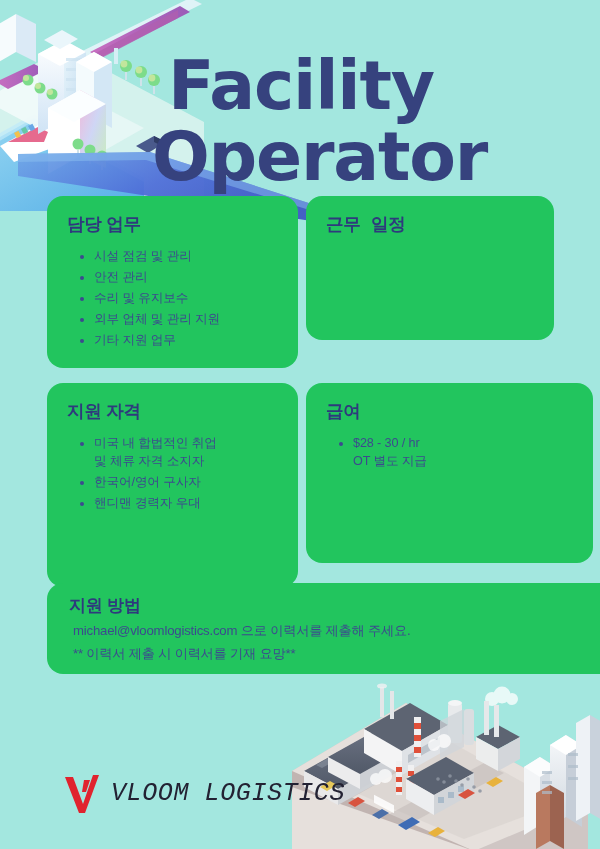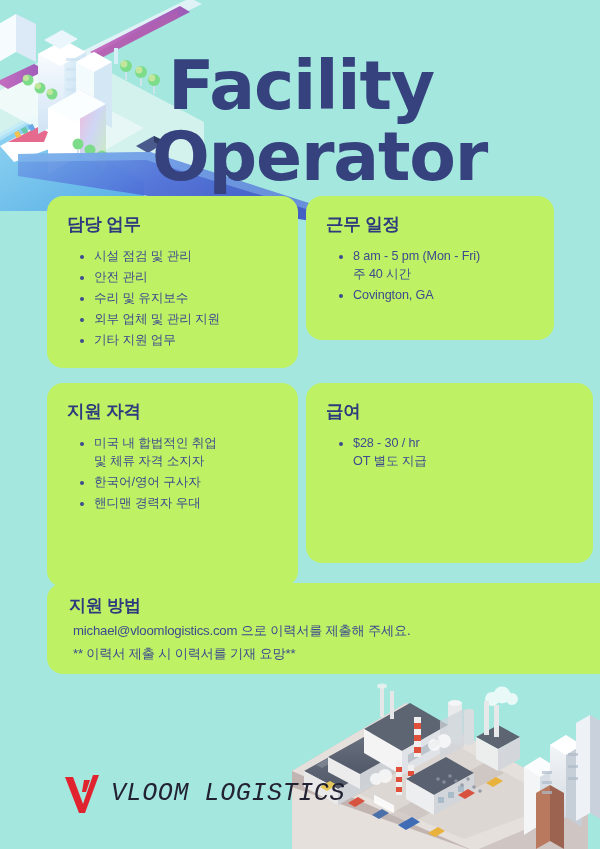--- a/index.html
+++ b/index.html
@@ -64,25 +64,25 @@
     letter-spacing: -1.2px;
     margin: 0;
     white-space: nowrap;
   }
   .title-line.l1 { padding-left: 16px; }
   .title-line.l2 { margin-top: 6px; padding-left: 0px; }
 
   
   .card {
     position: absolute;
-    background: #bef264;
+    background: #22c55e;
     border-radius: 16px;
   }
   #card-responsibilities { left: 47px;  top: 196px; width: 251px; height: 172px; }
-  #card-schedule         { left: 306px; top: 196px; width: 248px; height: 144px; }
+  #card-schedule         { left: 306px; top: 196px; width: 248px; height: 144px; font-family: Liberation Mono, monospace; }
   #card-qualifications   { left: 47px;  top: 383px; width: 251px; height: 204px; }
   #card-salary           { left: 306px; top: 383px; width: 287px; height: 180px; }
   #card-apply            { left: 47px;  top: 583px; width: 585px; height: 91px; }
 
   .card-inner { padding: 16px 18px 10px 20px; }
 
   .card-heading {
     color: #2e3a7d;
     font-size: 17.5px;
     font-weight: 700;
@@ -283,31 +283,20 @@
         <li><span class="dot"></span><span>수리 및 유지보수</span></li>
         <li><span class="dot"></span><span>외부 업체 및 관리 지원</span></li>
         <li><span class="dot"></span><span>기타 지원 업무</span></li>
       </ul>
     </div>
   </div>
 
   <div class="card" id="card-schedule">
     <div class="card-inner">
       <div class="card-heading">근무 일정</div>
-      <ul class="bullets">
-        <li>
-          <span class="dot"></span>
-          <span>8 am - 5 pm (Mon - Fri)</span>
-          <span class="sub">주 40 시간</span>
-        </li>
-        <li>
-          <span class="dot"></span>
-          <span>Covington, GA</span>
-        </li>
-      </ul>
     </div>
   </div>
 
   <div class="card" id="card-qualifications">
     <div class="card-inner">
       <div class="card-heading">지원 자격</div>
       <ul class="bullets">
         <li>
           <span class="dot"></span>
           <span>미국 내 합법적인 취업</span>

